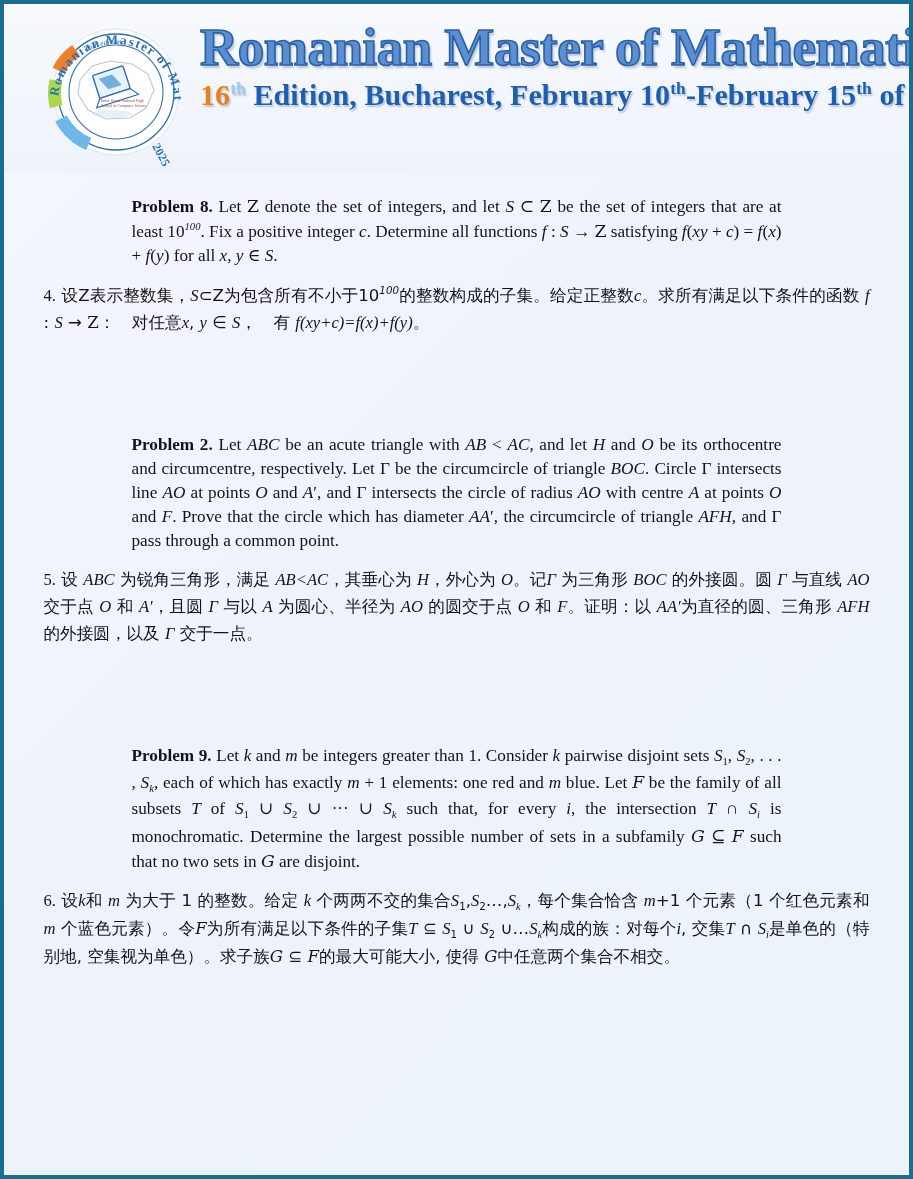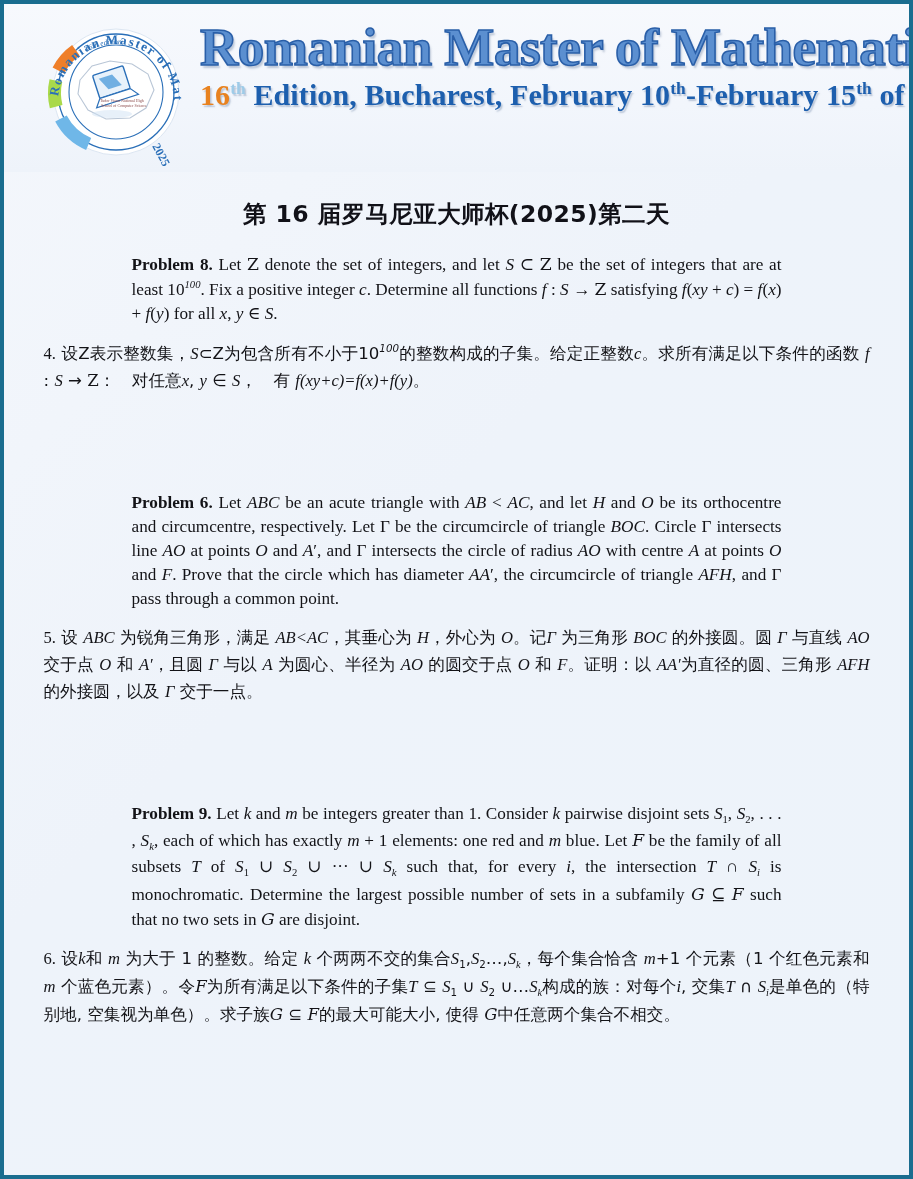--- a/index.html
+++ b/index.html
@@ -150,37 +150,36 @@
         <text x="61" y="89" font-family="Liberation Serif, serif" font-size="4" fill="#8b4a4a">School of Computer Science</text>
       </svg>
     </div>
 
     <div class="banner-text">
       <div class="main-title">Romanian Master of Mathematics</div>
       <div class="sub-title"><span class="ed-num">16</span><span class="ed-sup ed-sup-lt">th</span><span> Edition, Bucharest, February 10</span><span class="ed-sup">th</span><span>-February 15</span><span class="ed-sup">th</span><span> of 2025</span></div>
     </div>
   </div>
 
-  <div class="doc-title">第 16 届罗马尼亚大师杯(2025)第二天</div>
 
   <div style="height:22px"></div>
   <div class="en-block">
     <span class="plabel">Problem 8.</span>
     <span>Let <span class="bb">Z</span> denote the set of integers, and let <i>S</i> ⊂ <span class="bb">Z</span> be the set of integers that are at least 10<sup>100</sup>. Fix a positive integer <i>c</i>. Determine all functions <i>f</i> : <i>S</i> → <span class="bb">Z</span> satisfying <i>f</i>(<i>xy</i> + <i>c</i>) = <i>f</i>(<i>x</i>) + <i>f</i>(<i>y</i>) for all <i>x</i>, <i>y</i> ∈ <i>S</i>.</span>
   </div>
   <div class="gap-en-cn"></div>
   <div class="cn-block">
     <span class="num">4.</span>
     <span>设Z表示整数集，<i>S</i>⊂Z为包含所有不小于10<sup>100</sup>的整数构成的子集。给定正整数<i>c</i>。求所有满足以下条件的函数 <i>f</i> : <i>S</i> → <span class="bb">Z</span>：　对任意<i>x</i>, <i>y</i> ∈ <i>S</i>，　有 <i>f(xy+c)=f(x)+f(y)</i>。</span>
   </div>
 
   <div class="sp-4-5"></div>
 
   <div class="en-block">
-    <span class="plabel">Problem 6.</span>
+    <span class="plabel">Problem 2.</span>
     <span>Let <i>ABC</i> be an acute triangle with <i>AB</i> &lt; <i>AC</i>, and let <i>H</i> and <i>O</i> be its orthocentre and circumcentre, respectively. Let Γ be the circumcircle of triangle <i>BOC</i>. Circle Γ intersects line <i>AO</i> at points <i>O</i> and <i>A</i>′, and Γ intersects the circle of radius <i>AO</i> with centre <i>A</i> at points <i>O</i> and <i>F</i>. Prove that the circle which has diameter <i>AA</i>′, the circumcircle of triangle <i>AFH</i>, and Γ pass through a common point.</span>
   </div>
   <div class="gap-en-cn"></div>
   <div class="cn-block">
     <span class="num">5.</span>
     <span>设 <i>ABC</i> 为锐角三角形，满足 <i>AB&lt;AC</i>，其垂心为 <i>H</i>，外心为 <i>O</i>。记<i>Γ</i> 为三角形 <i>BOC</i> 的外接圆。圆 <i>Γ</i> 与直线 <i>AO</i> 交于点 <i>O</i> 和 <i>A′</i>，且圆 <i>Γ</i> 与以 <i>A</i> 为圆心、半径为 <i>AO</i> 的圆交于点 <i>O</i> 和 <i>F</i>。证明：以 <i>AA′</i>为直径的圆、三角形 <i>AFH</i> 的外接圆，以及 <i>Γ</i> 交于一点。</span>
   </div>
 
   <div class="sp-5-6"></div>
 

